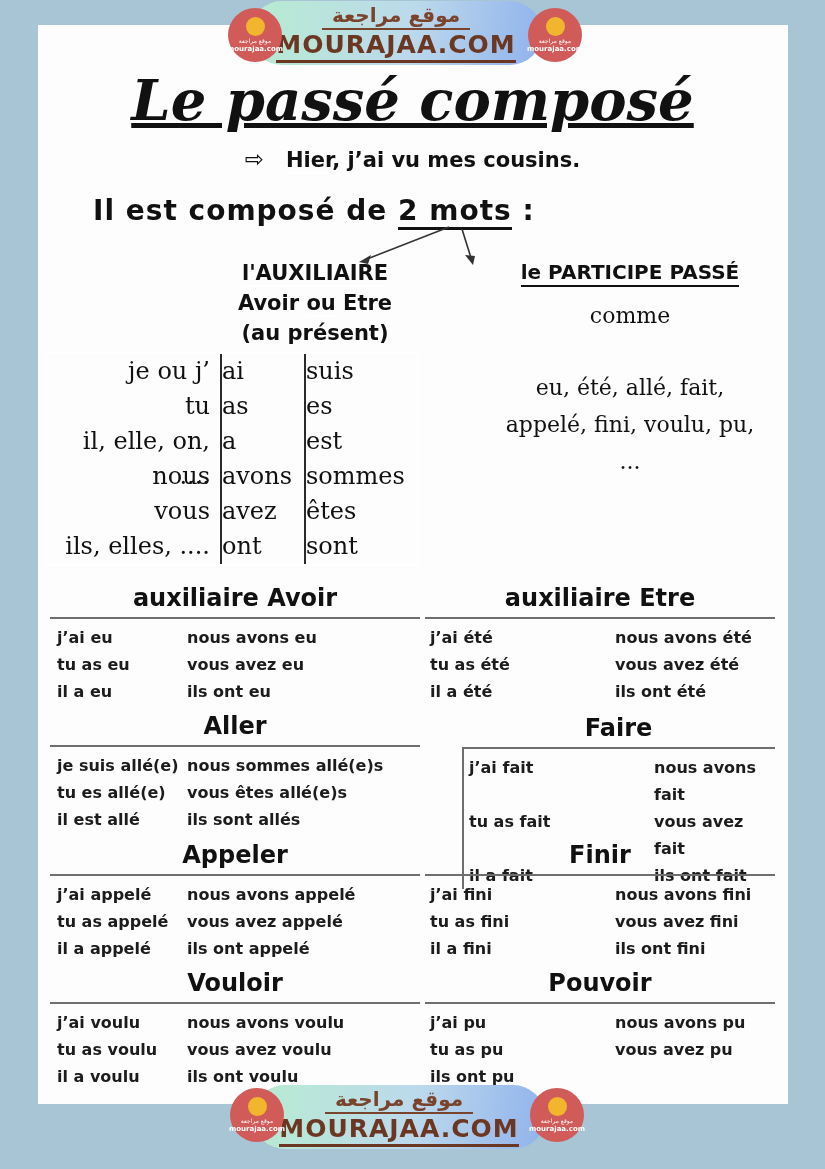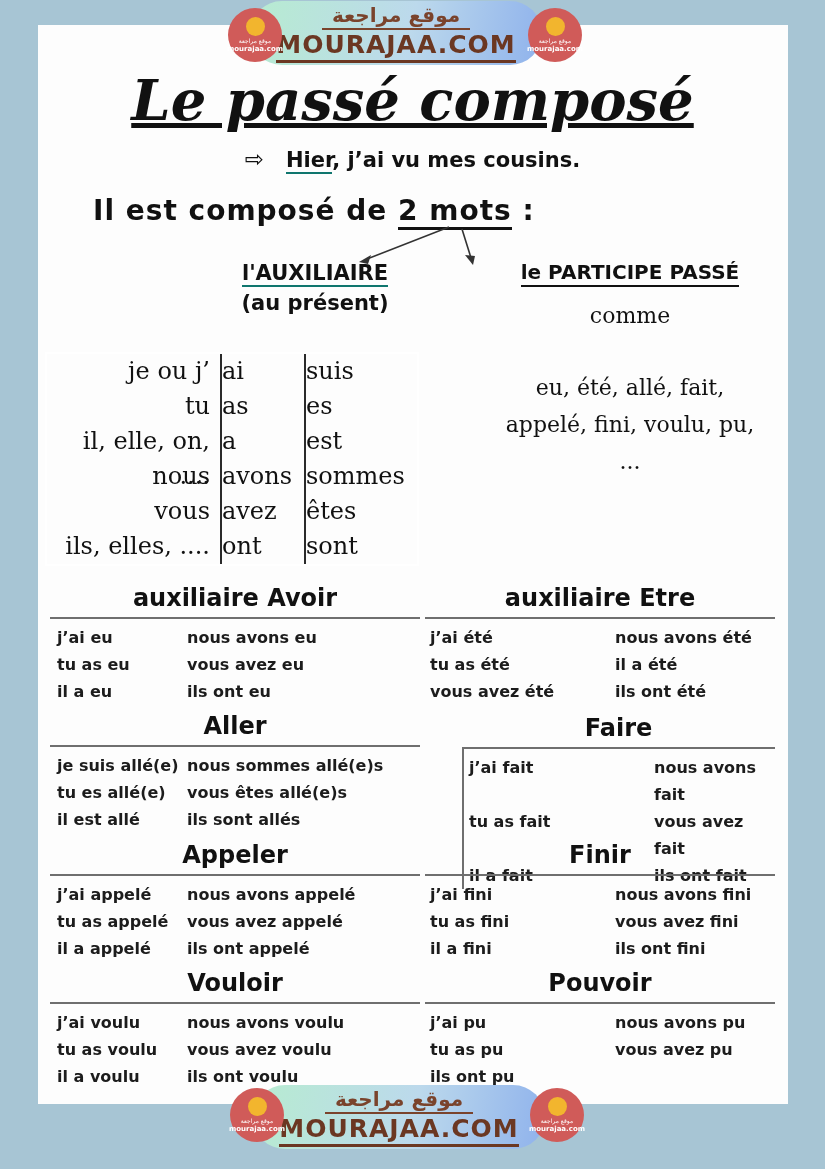--- a/index.html
+++ b/index.html
@@ -45,21 +45,21 @@
   .main-title {
     position:absolute; left:0; top:60px; width:825px; text-align:center;
     font-family:"DejaVu Serif", serif; font-style:italic; font-weight:700;
     font-size:56px; line-height:80px;text-decoration:underline;
   }
   .example {
     position:absolute; left:0; top:146px; width:825px; text-align:center;
     font-size:21px; font-weight:700;
   }
   .example .arrow { font-size:23px; font-weight:400; }
-  .u { border-bottom:2px solid #0f766e; padding-bottom:0px; }
+  .u { border-bottom:2px solid #ffffff; padding-bottom:0px; }
   .composed {
     position:absolute; left:93px; top:194px;
     font-size:28px; font-weight:700; letter-spacing:1px;
   }
   .composed .u2 { border-bottom:3px solid #111; }
 
   .split-arrows { position:absolute; left:345px; top:222px; }
 
   .aux-head {
     position:absolute; left:222px; top:258px; width:186px; text-align:center;
@@ -141,20 +141,23 @@
 
   <svg class="split-arrows" width="140" height="48" viewBox="0 0 140 48">
     <line x1="104" y1="5" x2="22" y2="37" stroke="#333" stroke-width="1.6"></line>
     <polygon points="14,40 26,33 23,42" fill="#333"></polygon>
     <line x1="117" y1="7" x2="126" y2="36" stroke="#333" stroke-width="1.6"></line>
     <polygon points="128,43 120,33 130,34" fill="#333"></polygon>
   </svg>
 
   <div class="aux-head">
     <div><span class="u">l'AUXILIAIRE</span></div>
+    <div>
+      <span>Avoir </span><span class="u">ou</span><span> Etre</span>
+    </div>
     <div>(au présent)</div>
   </div>
 
   <div class="part-head">
     <div class="part-title">le PARTICIPE PASSÉ</div>
     <div class="comme">comme</div>
   </div>
   <div class="part-ex">
     <div>eu, été, allé, fait,</div>
     <div>appelé, fini, voulu, pu,</div>
@@ -195,22 +198,22 @@
     </div>
   </div>
 
   <div class="vsec r s1">
     <h3>auxiliaire Etre</h3>
     <div class="rule"></div>
     <div class="items">
       <span>j’ai été</span>
       <span>nous avons été</span>
       <span>tu as été</span>
+      <span>vous avez été</span>
       <span>il a été</span>
-      <span>vous avez été</span>
       <span>ils ont été</span>
     </div>
   </div>
 
   <div class="vsec s2">
     <h3>Aller</h3>
     <div class="rule"></div>
     <div class="items">
       <span>je suis allé(e)</span>
       <span>nous sommes allé(e)s</span>

